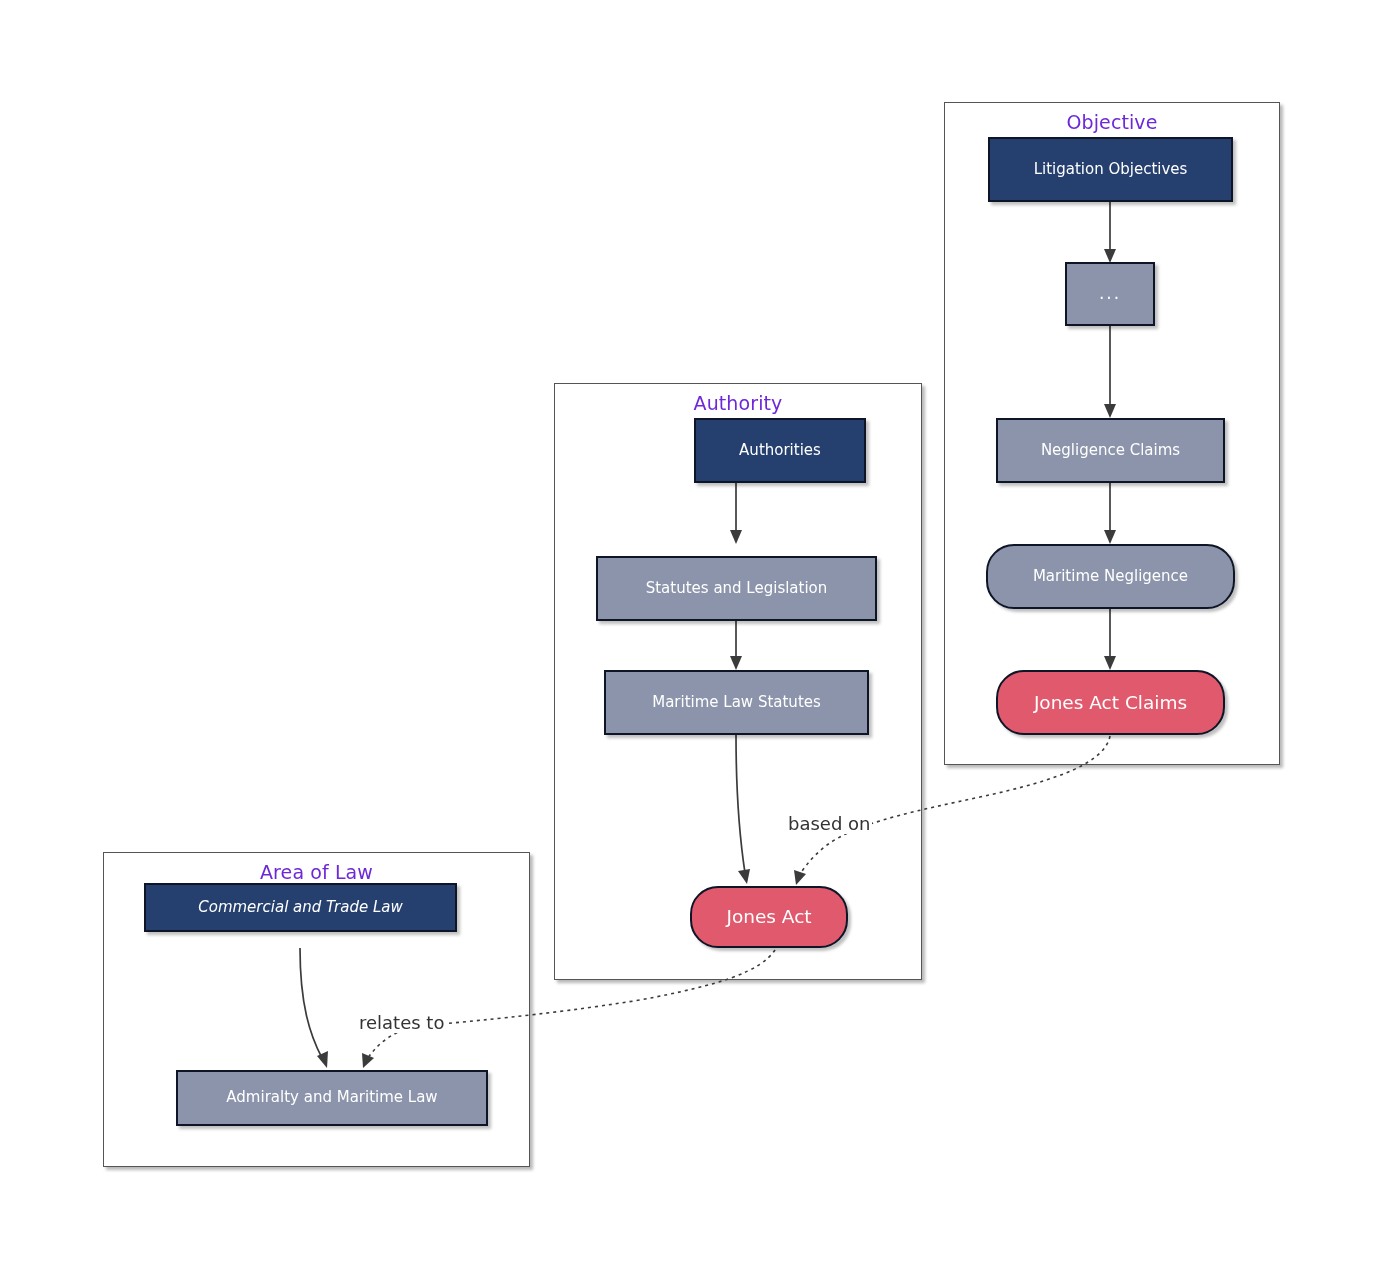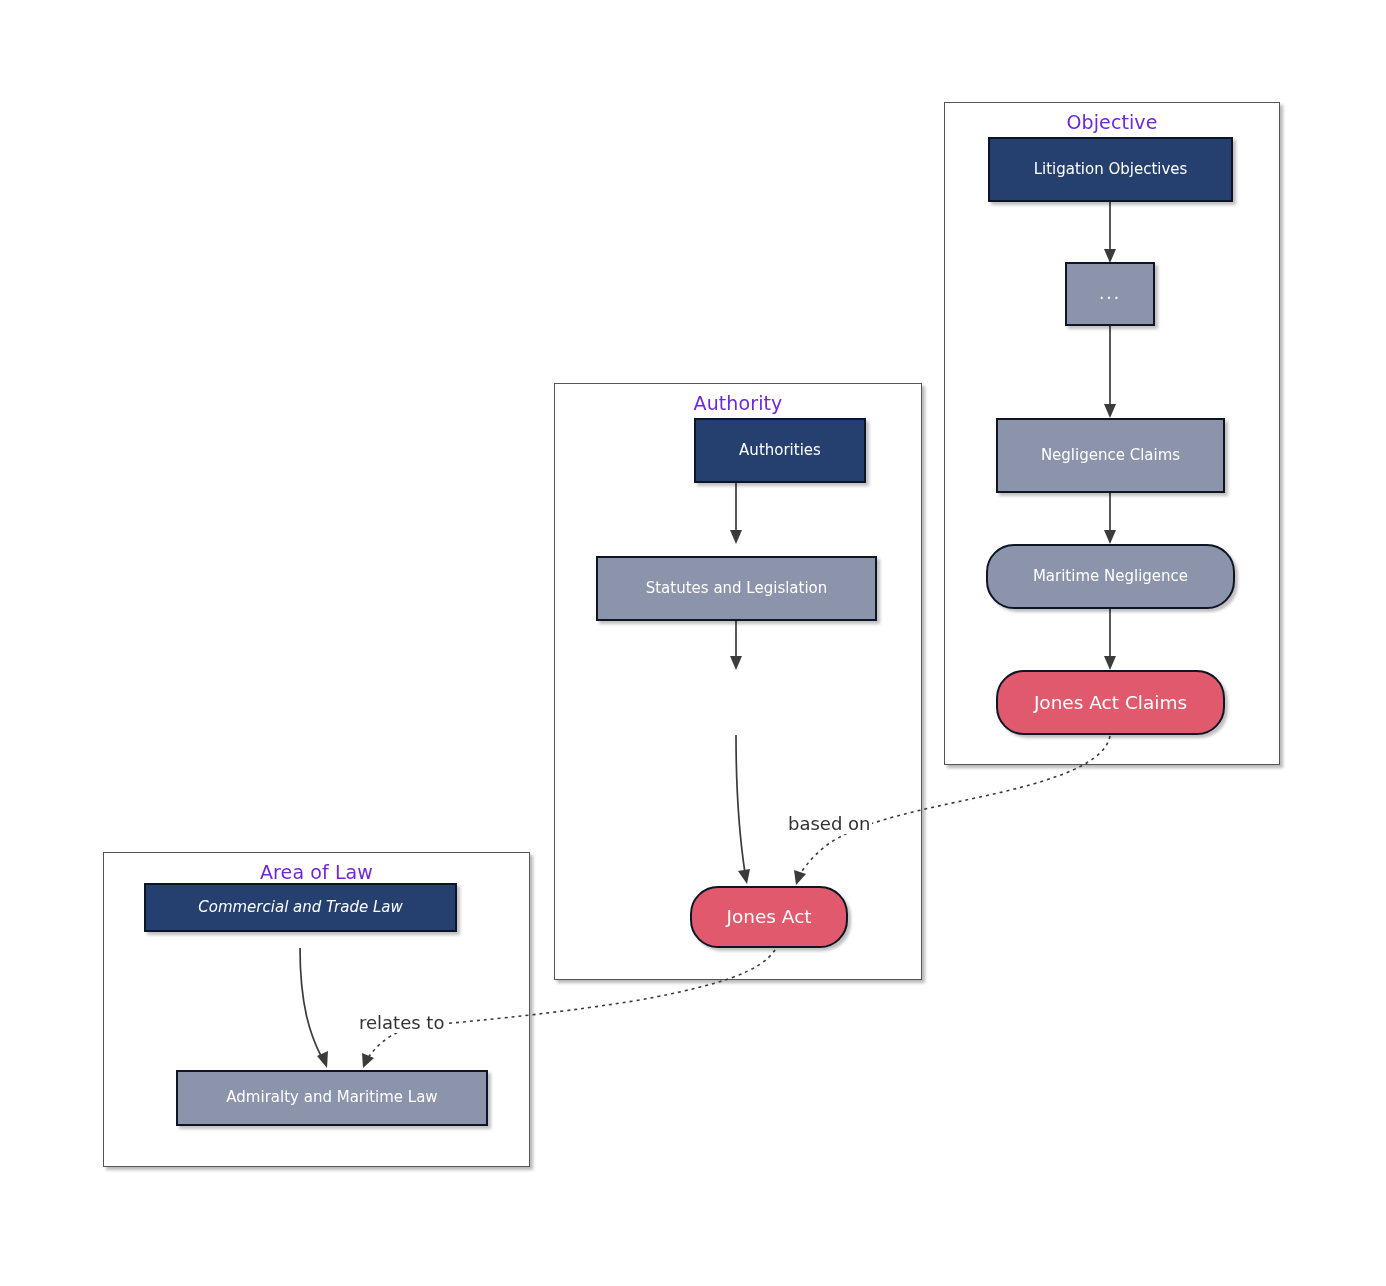--- a/index.html
+++ b/index.html
@@ -148,40 +148,43 @@
   </svg>
 
   <div class="node root" style="left:988px; top:137px; width:245px; height:65px;">
     <span class="node-label">Litigation Objectives</span>
   </div>
 
   <div class="node mid ellipsis" style="left:1065px; top:262px; width:90px; height:64px;">
     <span class="node-label">...</span>
   </div>
 
-  <div class="node mid" style="left:996px; top:418px; width:229px; height:75px;">
+  <div class="node mid" style="left:996px; top:418px; width:229px; height:65px;">
     <span class="node-label">Negligence Claims</span>
   </div>
 
   <div class="node mid" style="left:986px; top:544px; width:249px; height:65px;border-radius:28px;">
     <span class="node-label">Maritime Negligence</span>
   </div>
 
   <div class="node accent" style="left:996px; top:670px; width:229px; height:65px;">
     <span class="node-label">Jones Act Claims</span>
   </div>
 
   <div class="node root" style="left:654px; top:418px; width:172px; height:65px;margin-left:40px;">
     <span class="node-label">Authorities</span>
   </div>
 
   <div class="node mid" style="left:596px; top:556px; width:281px; height:65px;">
     <span class="node-label">Statutes and Legislation</span>
   </div>
 
+  <div class="node mid" style="left:604px; top:670px; width:265px; height:65px;">
+    <span class="node-label">Maritime Law Statutes</span>
+  </div>
 
   <div class="node accent" style="left:690px; top:886px; width:158px; height:62px;">
     <span class="node-label">Jones Act</span>
   </div>
 
   <div class="node root" style="left:144px; top:883px; width:313px; height:49px;font-style:italic;">
     <span class="node-label">Commercial and Trade Law</span>
   </div>
 
   <div class="node mid" style="left:176px; top:1070px; width:312px; height:56px;">

